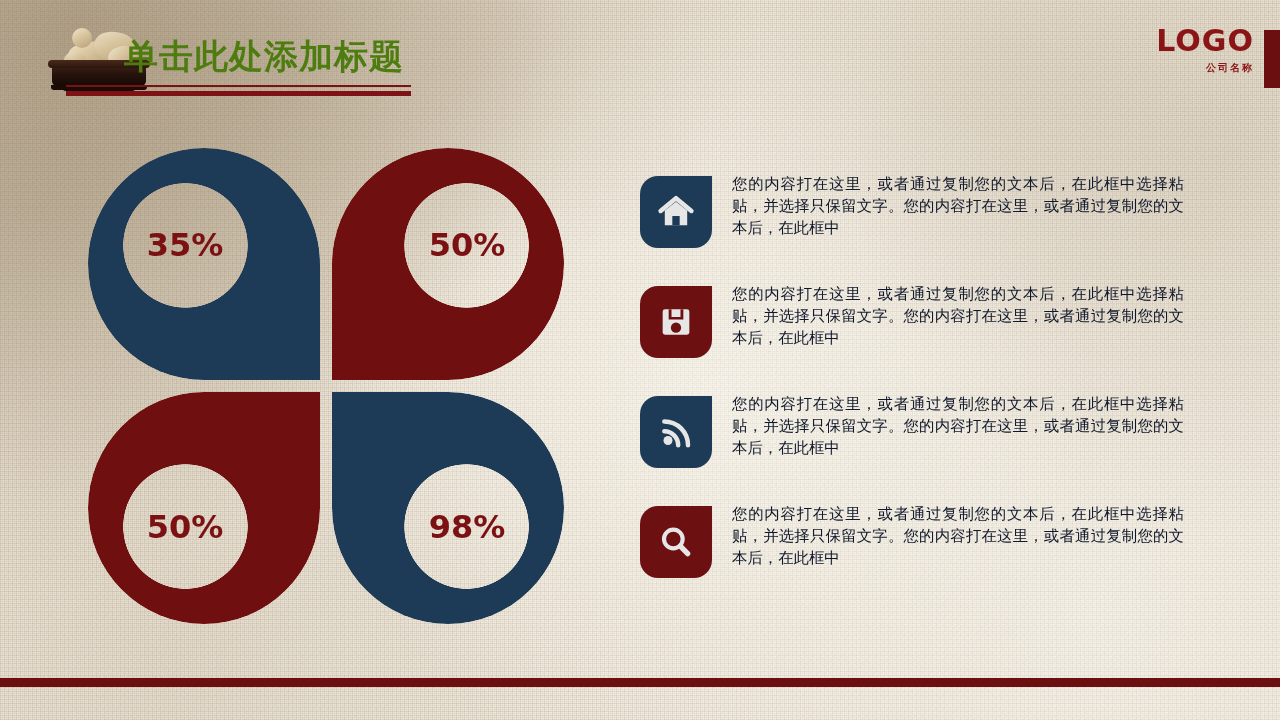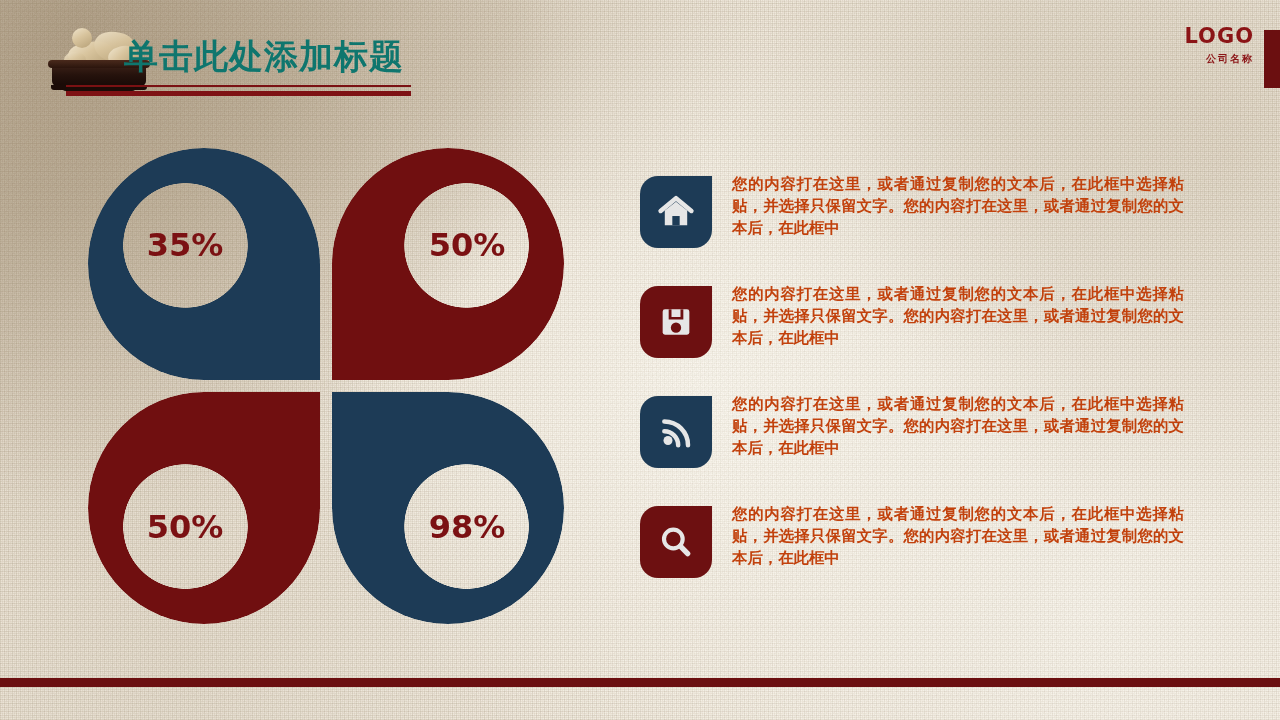--- a/index.html
+++ b/index.html
@@ -65,34 +65,34 @@
   }
   .jade i{position:absolute;display:block;background:linear-gradient(150deg,#efe4cc 0%,#d8c49d 45%,#b6a077 100%);}
   .j1{left:4px;top:16px;width:44px;height:24px;border-radius:50% 40% 45% 55%;transform:rotate(-6deg);}
   .j2{left:30px;top:6px;width:40px;height:30px;border-radius:55% 45% 40% 60%;transform:rotate(10deg);opacity:.95;}
   .j3{left:8px;top:2px;width:20px;height:20px;border-radius:50%;}
   .j4{left:44px;top:20px;width:30px;height:20px;border-radius:50% 55% 45% 50%;transform:rotate(-14deg);}
   .j5{left:0px;top:26px;width:22px;height:16px;border-radius:50%;opacity:.9;}
 
   #title{
     position:absolute;left:124px;top:34px;
-    font-size:34px;font-weight:700;color:#0f766e;letter-spacing:1px;
+    font-size:34px;font-weight:700;color:#4d7c0f;letter-spacing:1px;
     font-family:"DejaVu Sans","Liberation Sans",sans-serif;
     white-space:nowrap;
   }
   #title-rule-thin{
     position:absolute;left:66px;top:85px;width:345px;height:2px;background:#7a1113;
   }
   #title-rule-thick{
     position:absolute;left:66px;top:91px;width:345px;height:5px;background:#7e1214;
   }
 
   #logo-wrap{position:absolute;right:26px;top:26px;text-align:right;}
   #logo-main{
-    font-size:21px;font-weight:800;color:#8b1416;letter-spacing:1px;line-height:1;
+    font-size:30px;font-weight:800;color:#8b1416;letter-spacing:1px;line-height:1;
     font-family:"DejaVu Sans","Liberation Sans",sans-serif;
   }
   #logo-sub{
     margin-top:5px;font-size:10px;font-weight:700;color:#8b1416;letter-spacing:2px;
     font-family:"DejaVu Sans","Liberation Sans",sans-serif;
   }
   #logo-bar{position:absolute;right:0;top:30px;width:16px;height:58px;background:#6b0f10;}
 
   
   #pinwheel{position:absolute;left:88px;top:148px;width:476px;height:476px;}
@@ -131,24 +131,23 @@
   .ibox{
     position:absolute;left:0;top:0;width:72px;height:72px;
     border-radius:18px 0 18px 18px;
     display:flex;align-items:center;justify-content:center;
   }
   .ibox.blue{background:#1d3b56;}
   .ibox.red{background:#6d1011;}
   .ibox svg{display:block;}
   .rtext{
     position:absolute;left:92px;top:-2px;width:452px;
-    font-size:15.4px;line-height:1.42;color:#c2410c;
+    font-size:15.4px;line-height:1.42;color:#0f172a;
     font-family:"DejaVu Sans","Liberation Sans",sans-serif;
     text-align:justify;
-    font-weight:bold;
   }
 
   
   #footer-bar{position:absolute;left:0;top:678px;width:1280px;height:9px;background:#6b0f10;}
 </style>
 </head>
 <body>
 
 <div id="slide">
 

